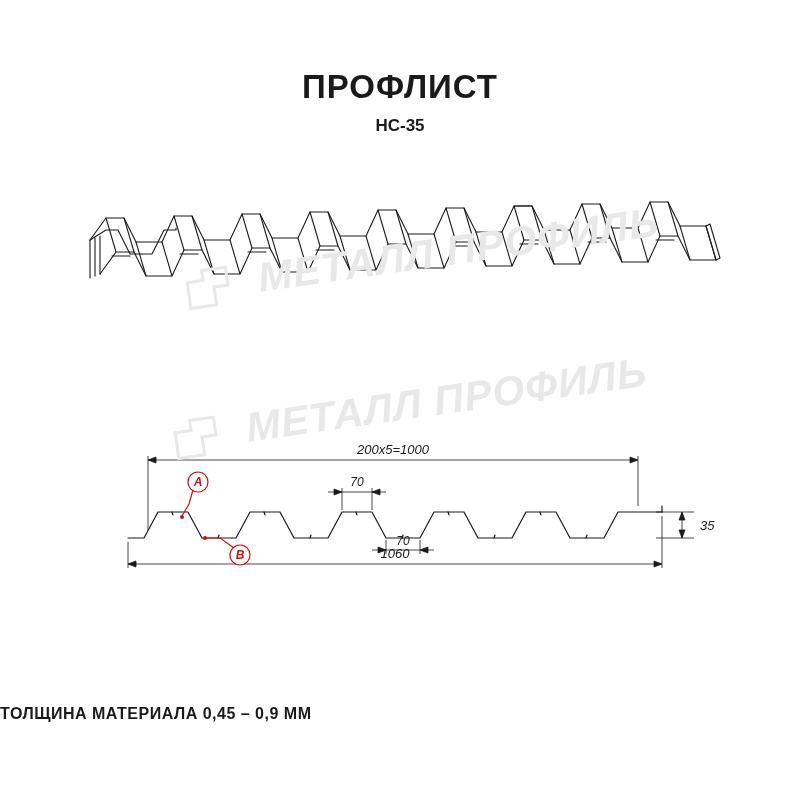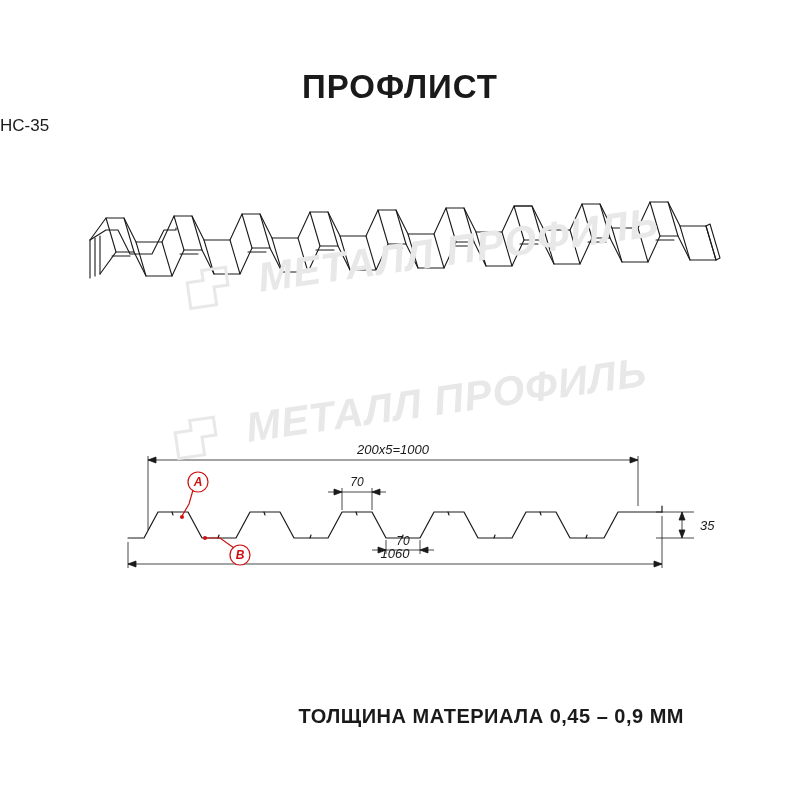--- a/index.html
+++ b/index.html
@@ -30,31 +30,32 @@
     font-size: 33px;
     font-weight: bold;
     letter-spacing: 1px;
     color: #1a1a1a;
   }
   .subtitle {
     position: absolute;
     top: 116px;
     left: 0;
     width: 800px;
+    text-align: center;
     font-size: 17px;
-    font-weight: normal;
+    font-weight: bold;
     color: #1a1a1a;
   }
   .footer-note {
     position: absolute;
     top: 705px;
     left: 0;
     width: 684px;
-    text-align: right;
-    font-size: 20px;
+    text-align: left;
+    font-size: 16px;
     font-weight: bold;
     letter-spacing: 0.5px;
     color: #1a1a1a;
   }
   .iso-view {
     position: absolute;
     left: 60px;
     top: 200px;
     width: 690px;
     height: 160px;

